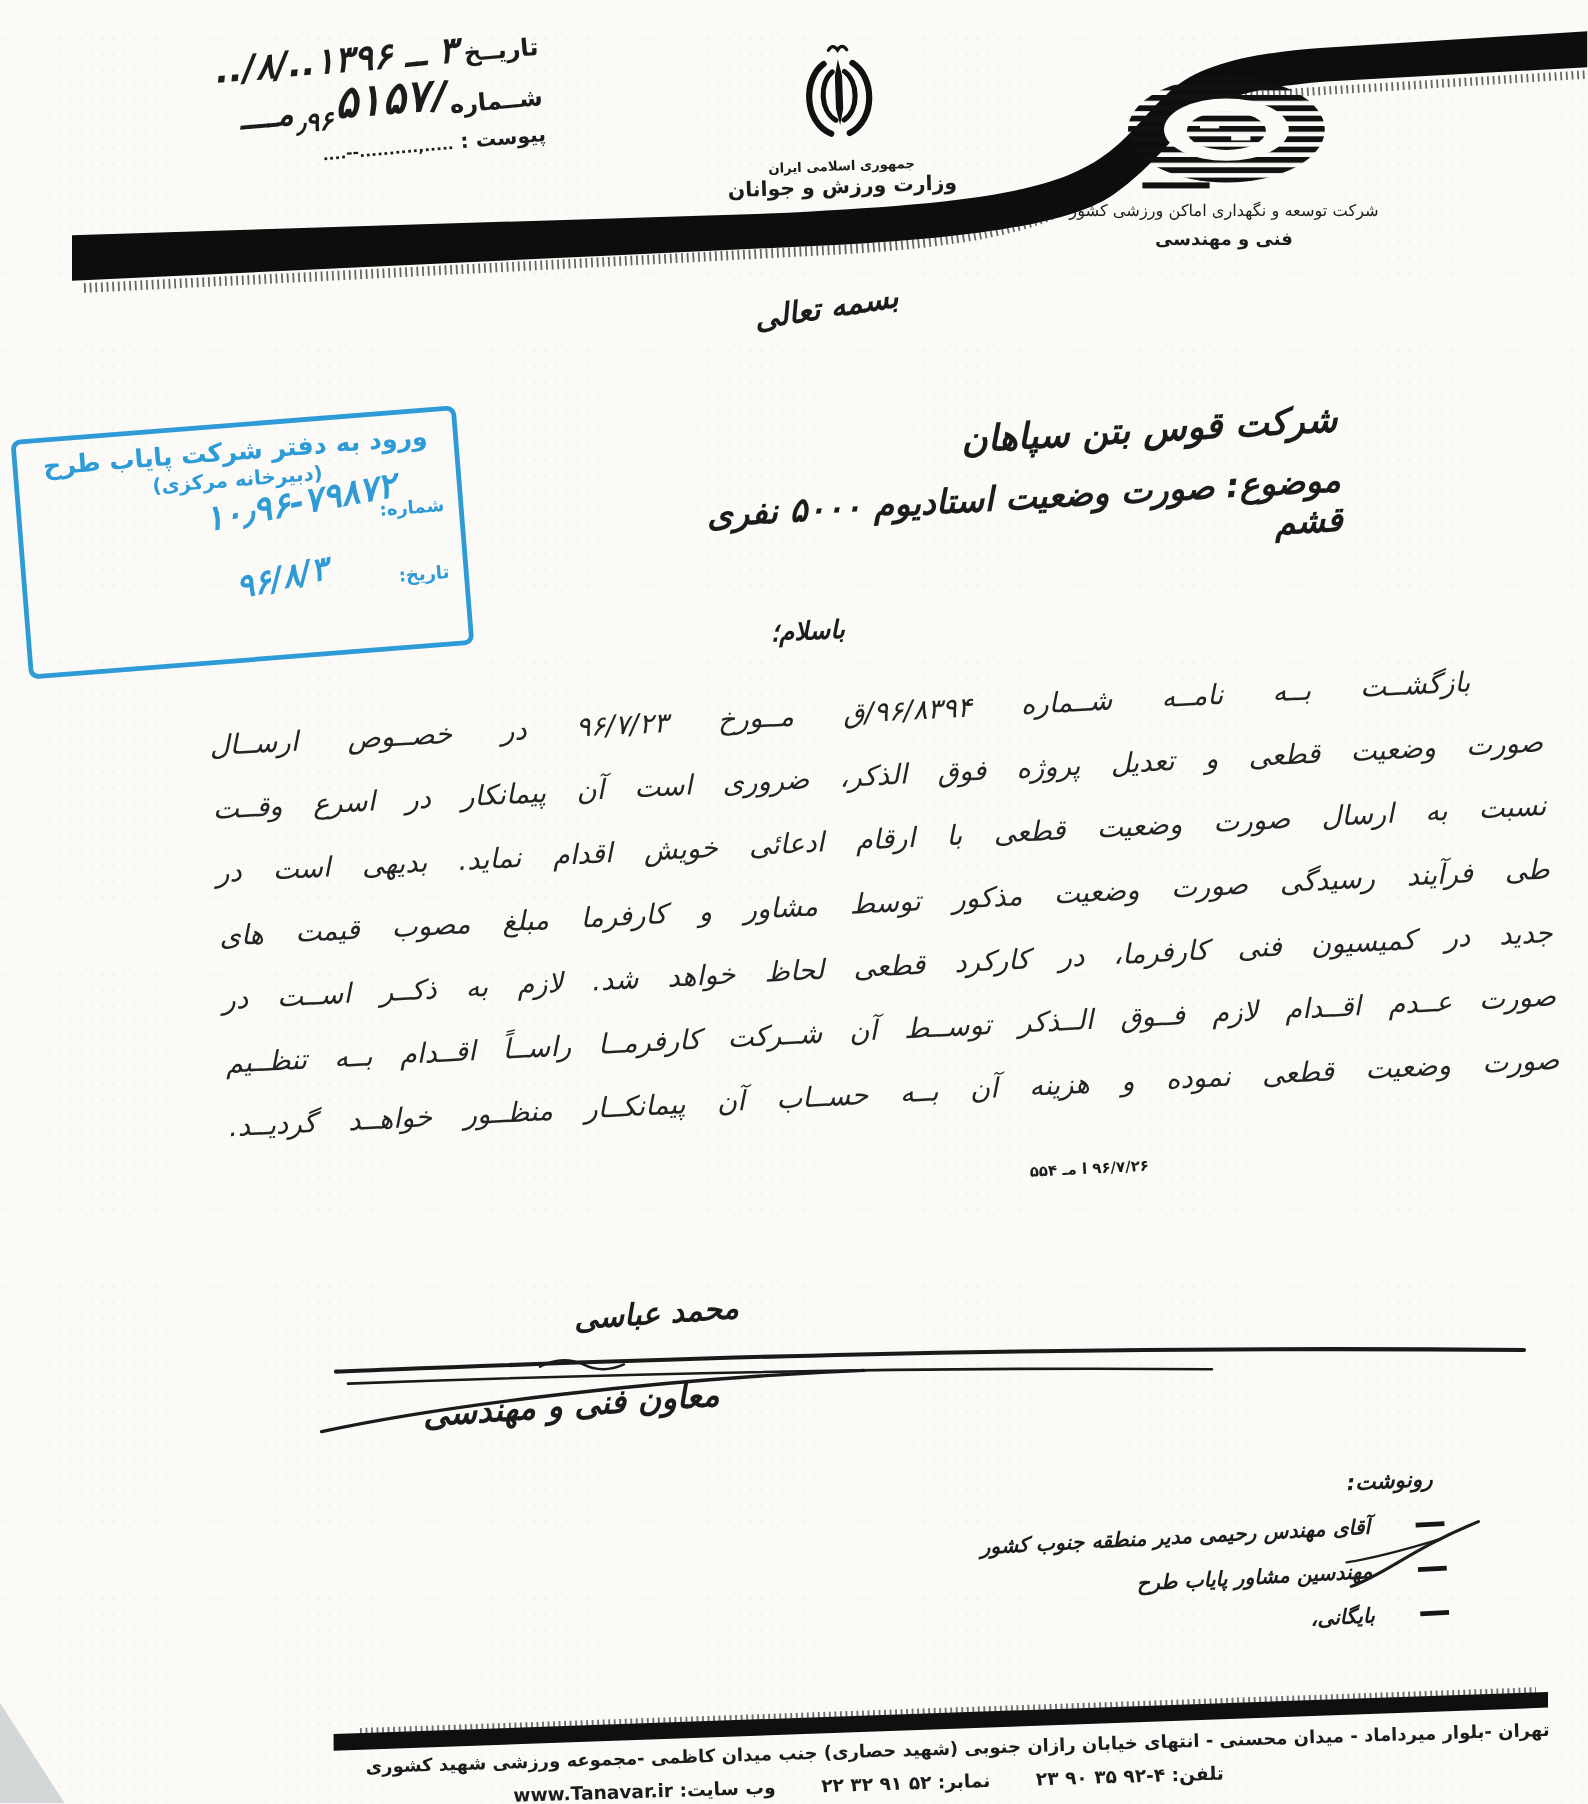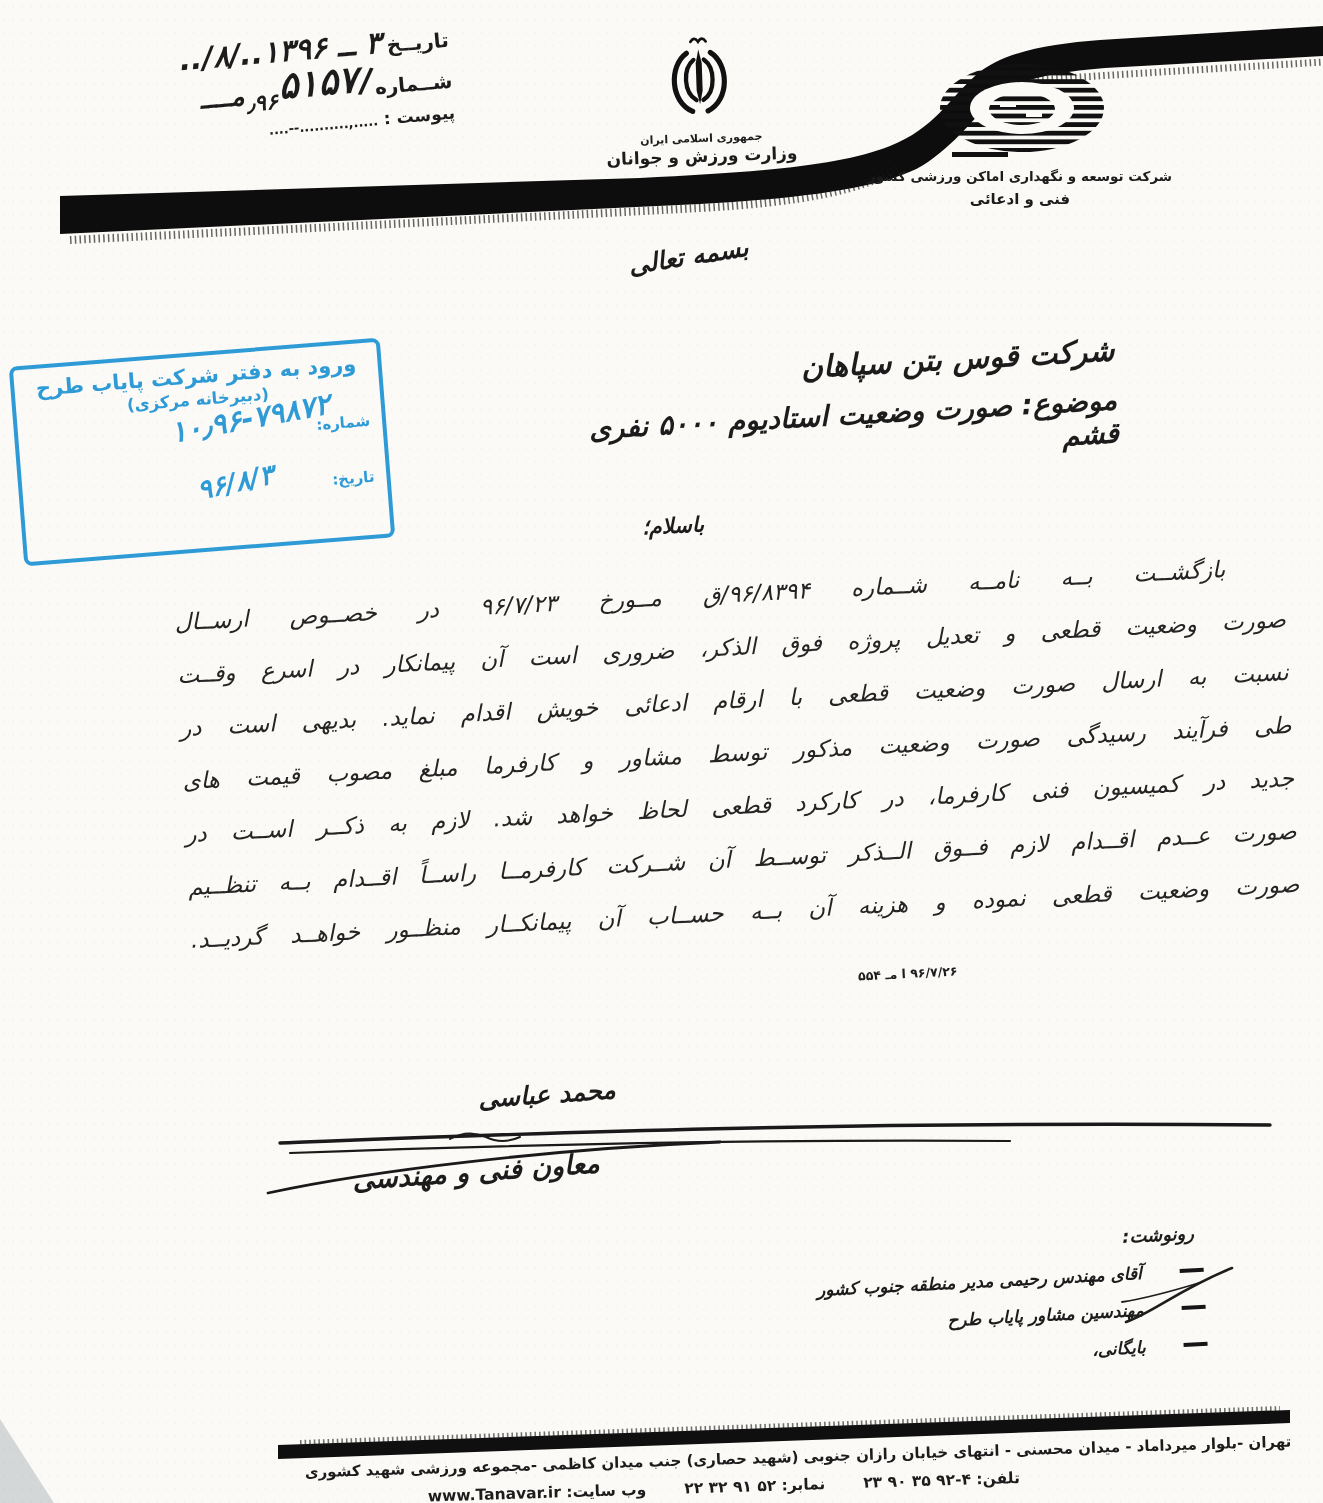--- a/index.html
+++ b/index.html
@@ -24,21 +24,21 @@
   .row-num .sub{font-size:22px;font-weight:bold;font-style:italic;position:relative;top:6px;}
   .row-num .suffix{font-size:26px;font-weight:bold;font-style:italic;letter-spacing:-2px;}
   .row-att{font-size:17px;font-weight:bold;margin-top:10px;letter-spacing:1px;}
   .row-att .dots{font-size:13px;letter-spacing:2px;}
   
   .lh-center{left:575px;top:34px;width:250px;text-align:center;transform:rotate(-2deg);}
   .lh-center .country{font-size:11px;font-weight:bold;margin-top:2px;}
   .lh-center .ministry{font-size:17px;font-weight:bold;margin-top:1px;}
   
   .lh-right{left:830px;top:62px;width:380px;text-align:center;z-index:2;}
-  .lh-right .company{font-size:13.5px;font-weight:bold;margin-top:6px;}
+  .lh-right .company{font-size:13.5px;font-weight:normal;margin-top:6px;}
   .lh-right .division{font-size:15px;font-weight:bold;margin-top:6px;}
   
   .besmele{left:628px;top:242px;font-size:25px;font-weight:bold;font-style:italic;transform:rotate(-9deg);}
   
   .stamp{
     left:16px;top:352px;width:372px;height:200px;transform:rotate(-4.5deg);
     border:4px solid #2e9bd6;border-radius:8px;color:#2e9bd6;direction:rtl;
     padding:8px 12px 0 12px;box-sizing:border-box;z-index:4;
   }
   .stamp-title1{font-size:21px;font-weight:bold;text-align:center;}
@@ -133,21 +133,21 @@
       </pattern>
     </defs>
     <ellipse cx="92" cy="46" rx="82" ry="44" fill="url(#hstripe)"></ellipse>
     <ellipse cx="92" cy="46" rx="52" ry="26" fill="#fbfaf7"></ellipse>
     <ellipse cx="92" cy="47" rx="33" ry="16" fill="url(#hstripe)"></ellipse>
     <rect x="70" y="40" width="16" height="5" fill="#fbfaf7"></rect>
     <rect x="96" y="50" width="16" height="5" fill="#fbfaf7"></rect>
     <rect x="22" y="90" width="56" height="5" fill="#111"></rect>
   </svg>
   <div class="company">شرکت توسعه و نگهداری اماکن ورزشی کشور</div>
-  <div class="division">فنی و ادعائی</div>
+  <div class="division">فنی و مهندسی</div>
 </div>
 
 <div class="abs besmele">بسمه تعالی</div>
 
 <div class="abs stamp">
   <div class="stamp-title1">ورود به دفتر شرکت پایاب طرح</div>
   <div class="stamp-title2">(دبیرخانه مرکزی)</div>
   <div class="stamp-fields">
     <span class="stamp-lbl stamp-num-lbl">شماره:</span>
     <span class="stamp-val stamp-num-val">۱۰٫۹۶-۷۹۸۷۲</span>

